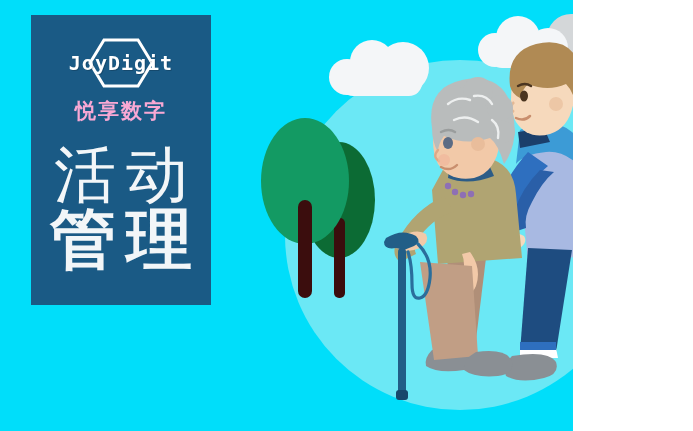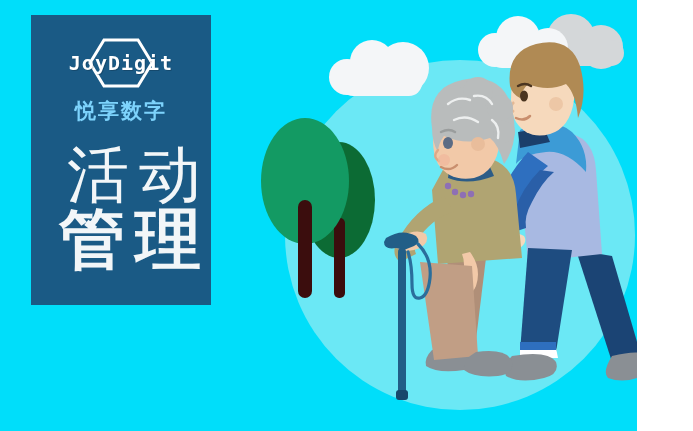--- a/index.html
+++ b/index.html
@@ -1,22 +1,22 @@
 <!DOCTYPE html>
 <html><head>
 <meta charset="utf-8">
 <style>
   html,body{margin:0;padding:0;}
   body{
     width:693px;height:431px;overflow:hidden;
     font-family:"Liberation Sans",sans-serif;
   }
   #stage{
-    position:relative;width:629px;height:431px;
-    background:#00DEFA;overflow:hidden;padding-left:8px;
+    position:relative;width:573px;height:431px;
+    background:#00DEFA;overflow:hidden;
   }
   svg.layer{position:absolute;left:0;top:0;width:693px;height:431px;}
 
   
   #panel{
     position:absolute;left:31px;top:15px;
     width:180px;height:290px;
     background:#1A5A85;
     z-index:30;
   }
@@ -34,24 +34,24 @@
     text-align:center;
     font-family:"DejaVu Sans Mono","Liberation Mono",monospace;
     font-weight:bold;font-size:20px;letter-spacing:1px;
     color:#FFFFFF;line-height:30px;
     text-shadow:1px 1px 0 rgba(0,0,0,.18);
   }
   #logo-cn{
     margin-top:4px;
     font-family:"DejaVu Sans","Liberation Sans",sans-serif;
     font-weight:bold;font-size:21px;letter-spacing:2px;
-    color:#7dd3fc;
+    color:#f9a8d4;
   }
   #title-wrap{
-    position:absolute;left:0;top:128px;width:180px;text-align:right;
+    position:absolute;left:0;top:128px;width:180px;text-align:center;
   }
   .title-line{
     font-family:"DejaVu Sans","Liberation Sans",sans-serif;
     color:#F2F6F8;
     letter-spacing:10px;
     text-indent:10px;
     line-height:1.02;
   }
   #title-line-1{font-size:62px;font-weight:400;}
   #title-line-2{font-size:66px;font-weight:bold;margin-top:0;}

